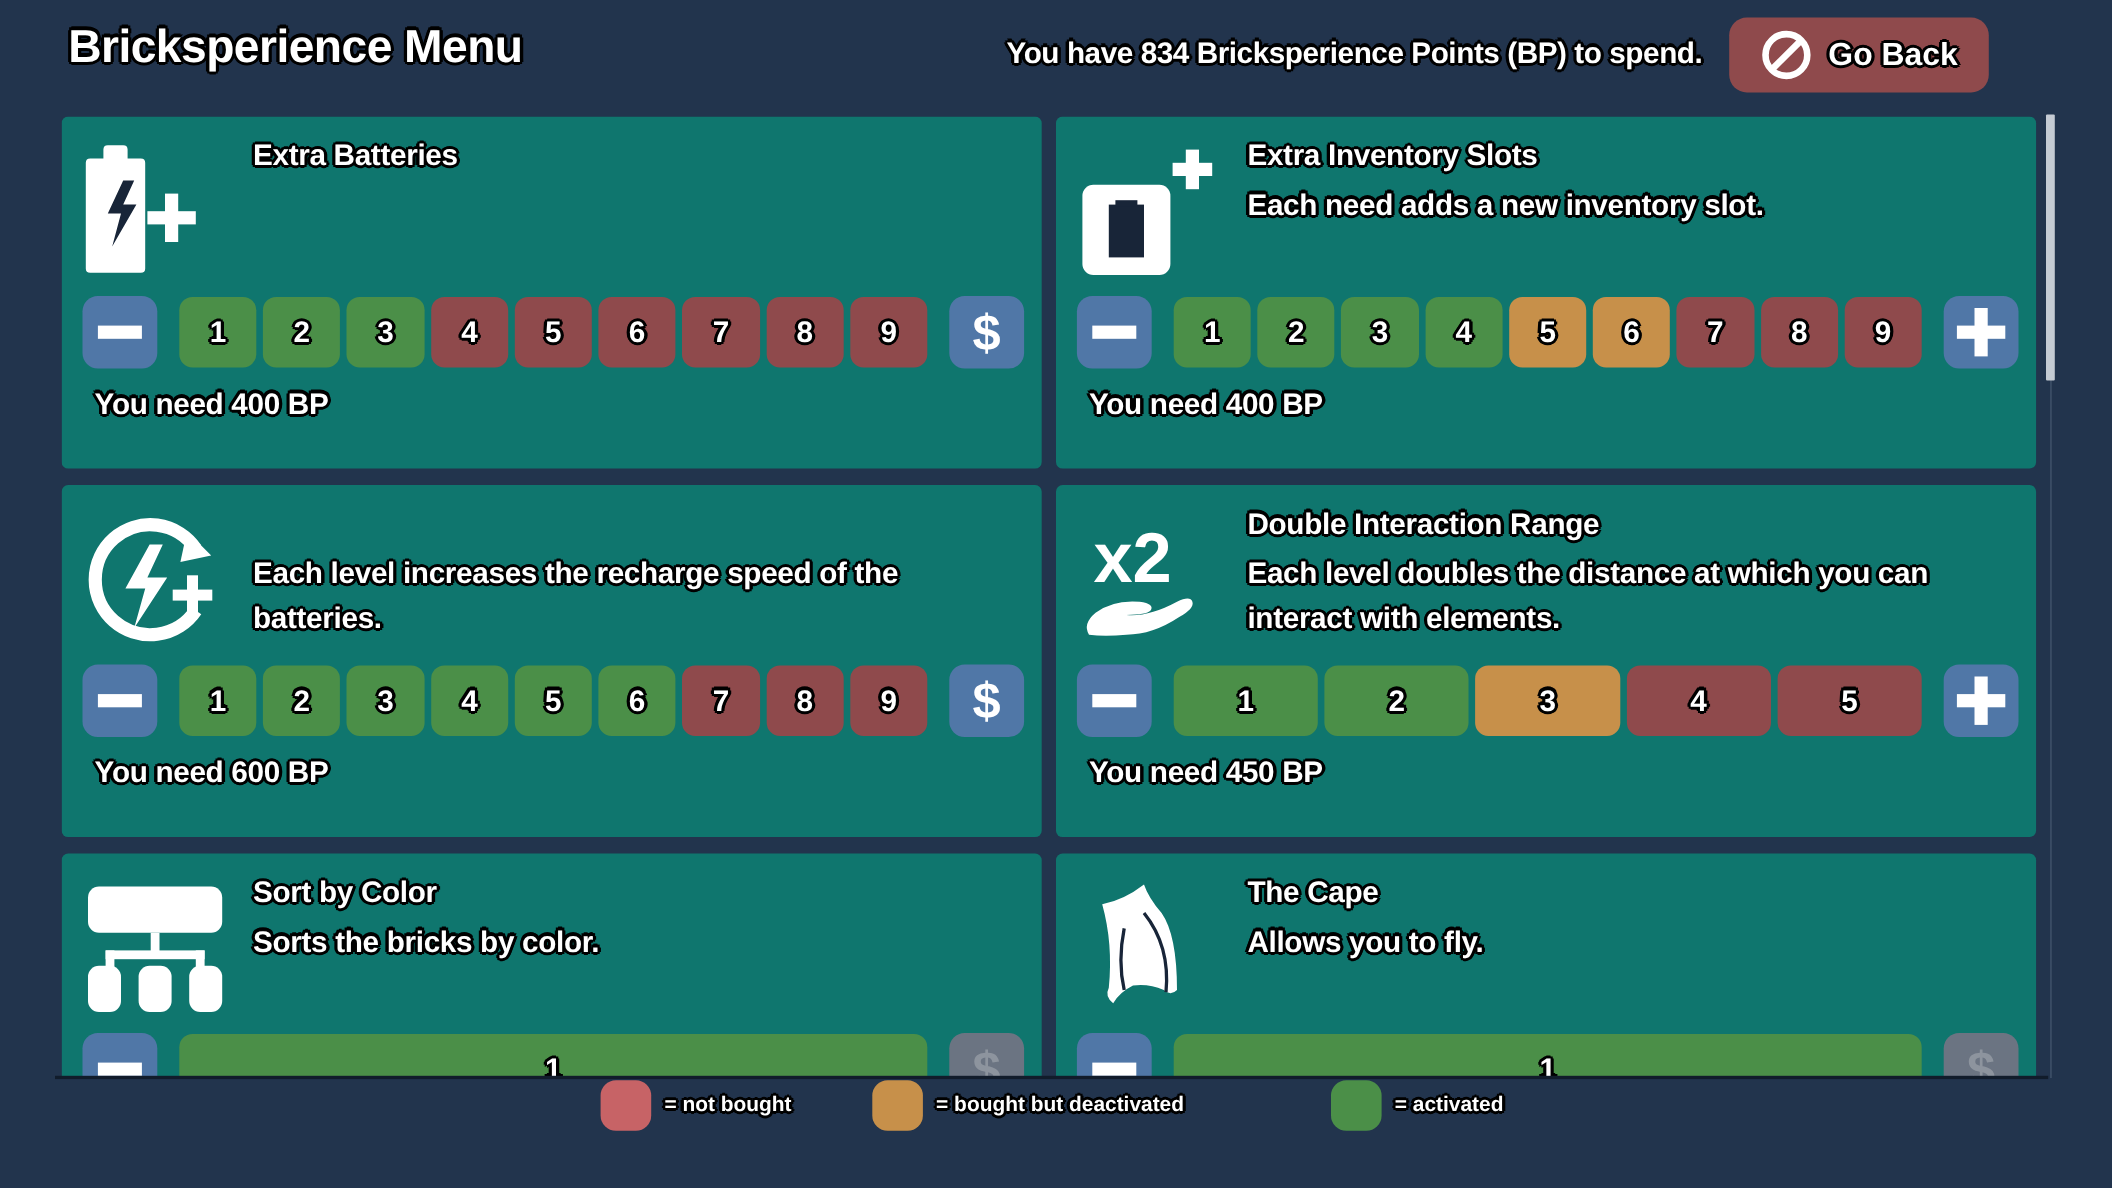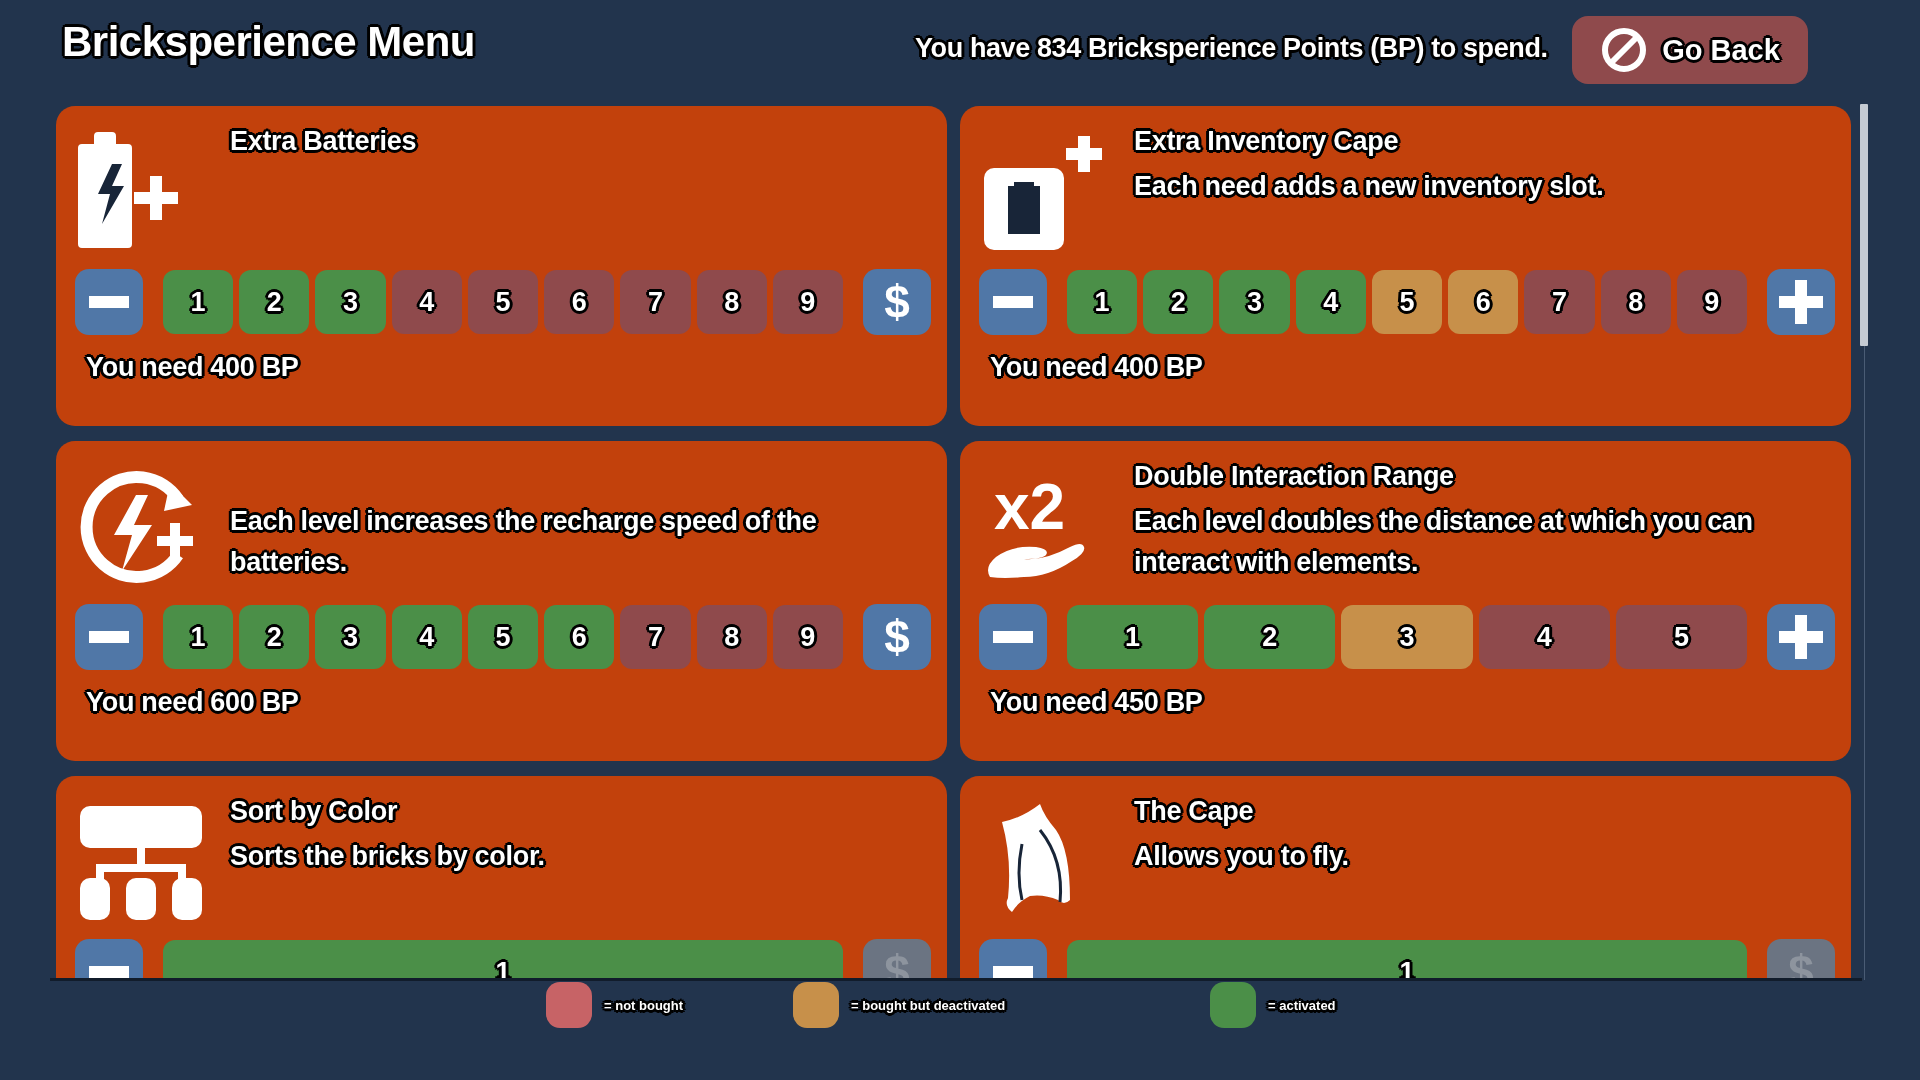--- a/index.html
+++ b/index.html
@@ -39,22 +39,22 @@
     position: absolute; left: 56px; top: 106px;
     width: 1796px; height: 874px;
     overflow: hidden;
   }
   .grid {
     display: grid;
     grid-template-columns: 891px 891px;
     column-gap: 13px; row-gap: 15px;
   }
   .card {
-    background: #c2410c;
-    border-radius: 19px;
+    background: #0f766e;
+    border-radius: 6px;
     height: 320px;
     position: relative;
   }
   .card .icon {
     position: absolute; left: 18px; top: 18px;
     width: 130px; height: 130px;
     display: flex; align-items: center; justify-content: center;
   }
   .card .icon svg { width: 130px; height: 130px; }
   .card .title {
@@ -108,21 +108,21 @@
   .bottom-edge {
     position: absolute; left: 50px; top: 978px; width: 1812px; height: 3px;
     background: #111c2b;
   }
 
   .legend {
     position: absolute; top: 982px; left: 0; width: 1920px; height: 50px;
   }
   .legend-item { position: absolute; display: flex; align-items: center; gap: 12px; }
   .legend-swatch { width: 46px; height: 46px; border-radius: 14px; }
-  .legend-label { font-size: 13px; font-weight: bold; }
+  .legend-label { font-size: 19px; font-weight: bold; }
 </style>
 </head>
 <body>
 
 <div class="page-title outlined">Bricksperience Menu</div>
 <div class="points-text outlined">You have 834 Bricksperience Points (BP) to spend.</div>
 <div class="go-back">
   <svg viewBox="0 0 48 48">
     <circle cx="24" cy="24" r="19" fill="none" stroke="#fff" stroke-width="6"></circle>
     <line x1="12" y1="36" x2="36" y2="12" stroke="#fff" stroke-width="6"></line>
@@ -170,21 +170,21 @@
       <div class="card">
         <div class="icon">
           <svg viewBox="0 0 130 130">
             <rect x="6" y="44" width="80" height="82" rx="10" fill="#fff"></rect>
             <rect x="30" y="62" width="32" height="48" fill="#182538"></rect>
             <rect x="36" y="58" width="20" height="6" fill="#182538"></rect>
             <rect x="100" y="12" width="12" height="36" fill="#fff"></rect>
             <rect x="88" y="24" width="36" height="12" fill="#fff"></rect>
           </svg>
         </div>
-        <div class="title outlined">Extra Inventory Cape</div>
+        <div class="title outlined">Extra Inventory Slots</div>
         <div class="desc outlined">Each need adds a new inventory slot.</div>
         <div class="level-row">
           <div class="ctrl-btn">
             <svg viewBox="0 0 48 48">
               <rect x="4" y="18" width="40" height="12" fill="#fff"></rect>
             </svg>
           </div>
           <div class="levels">
             <div class="level outlined activated">1</div>
             <div class="level outlined activated">2</div>

